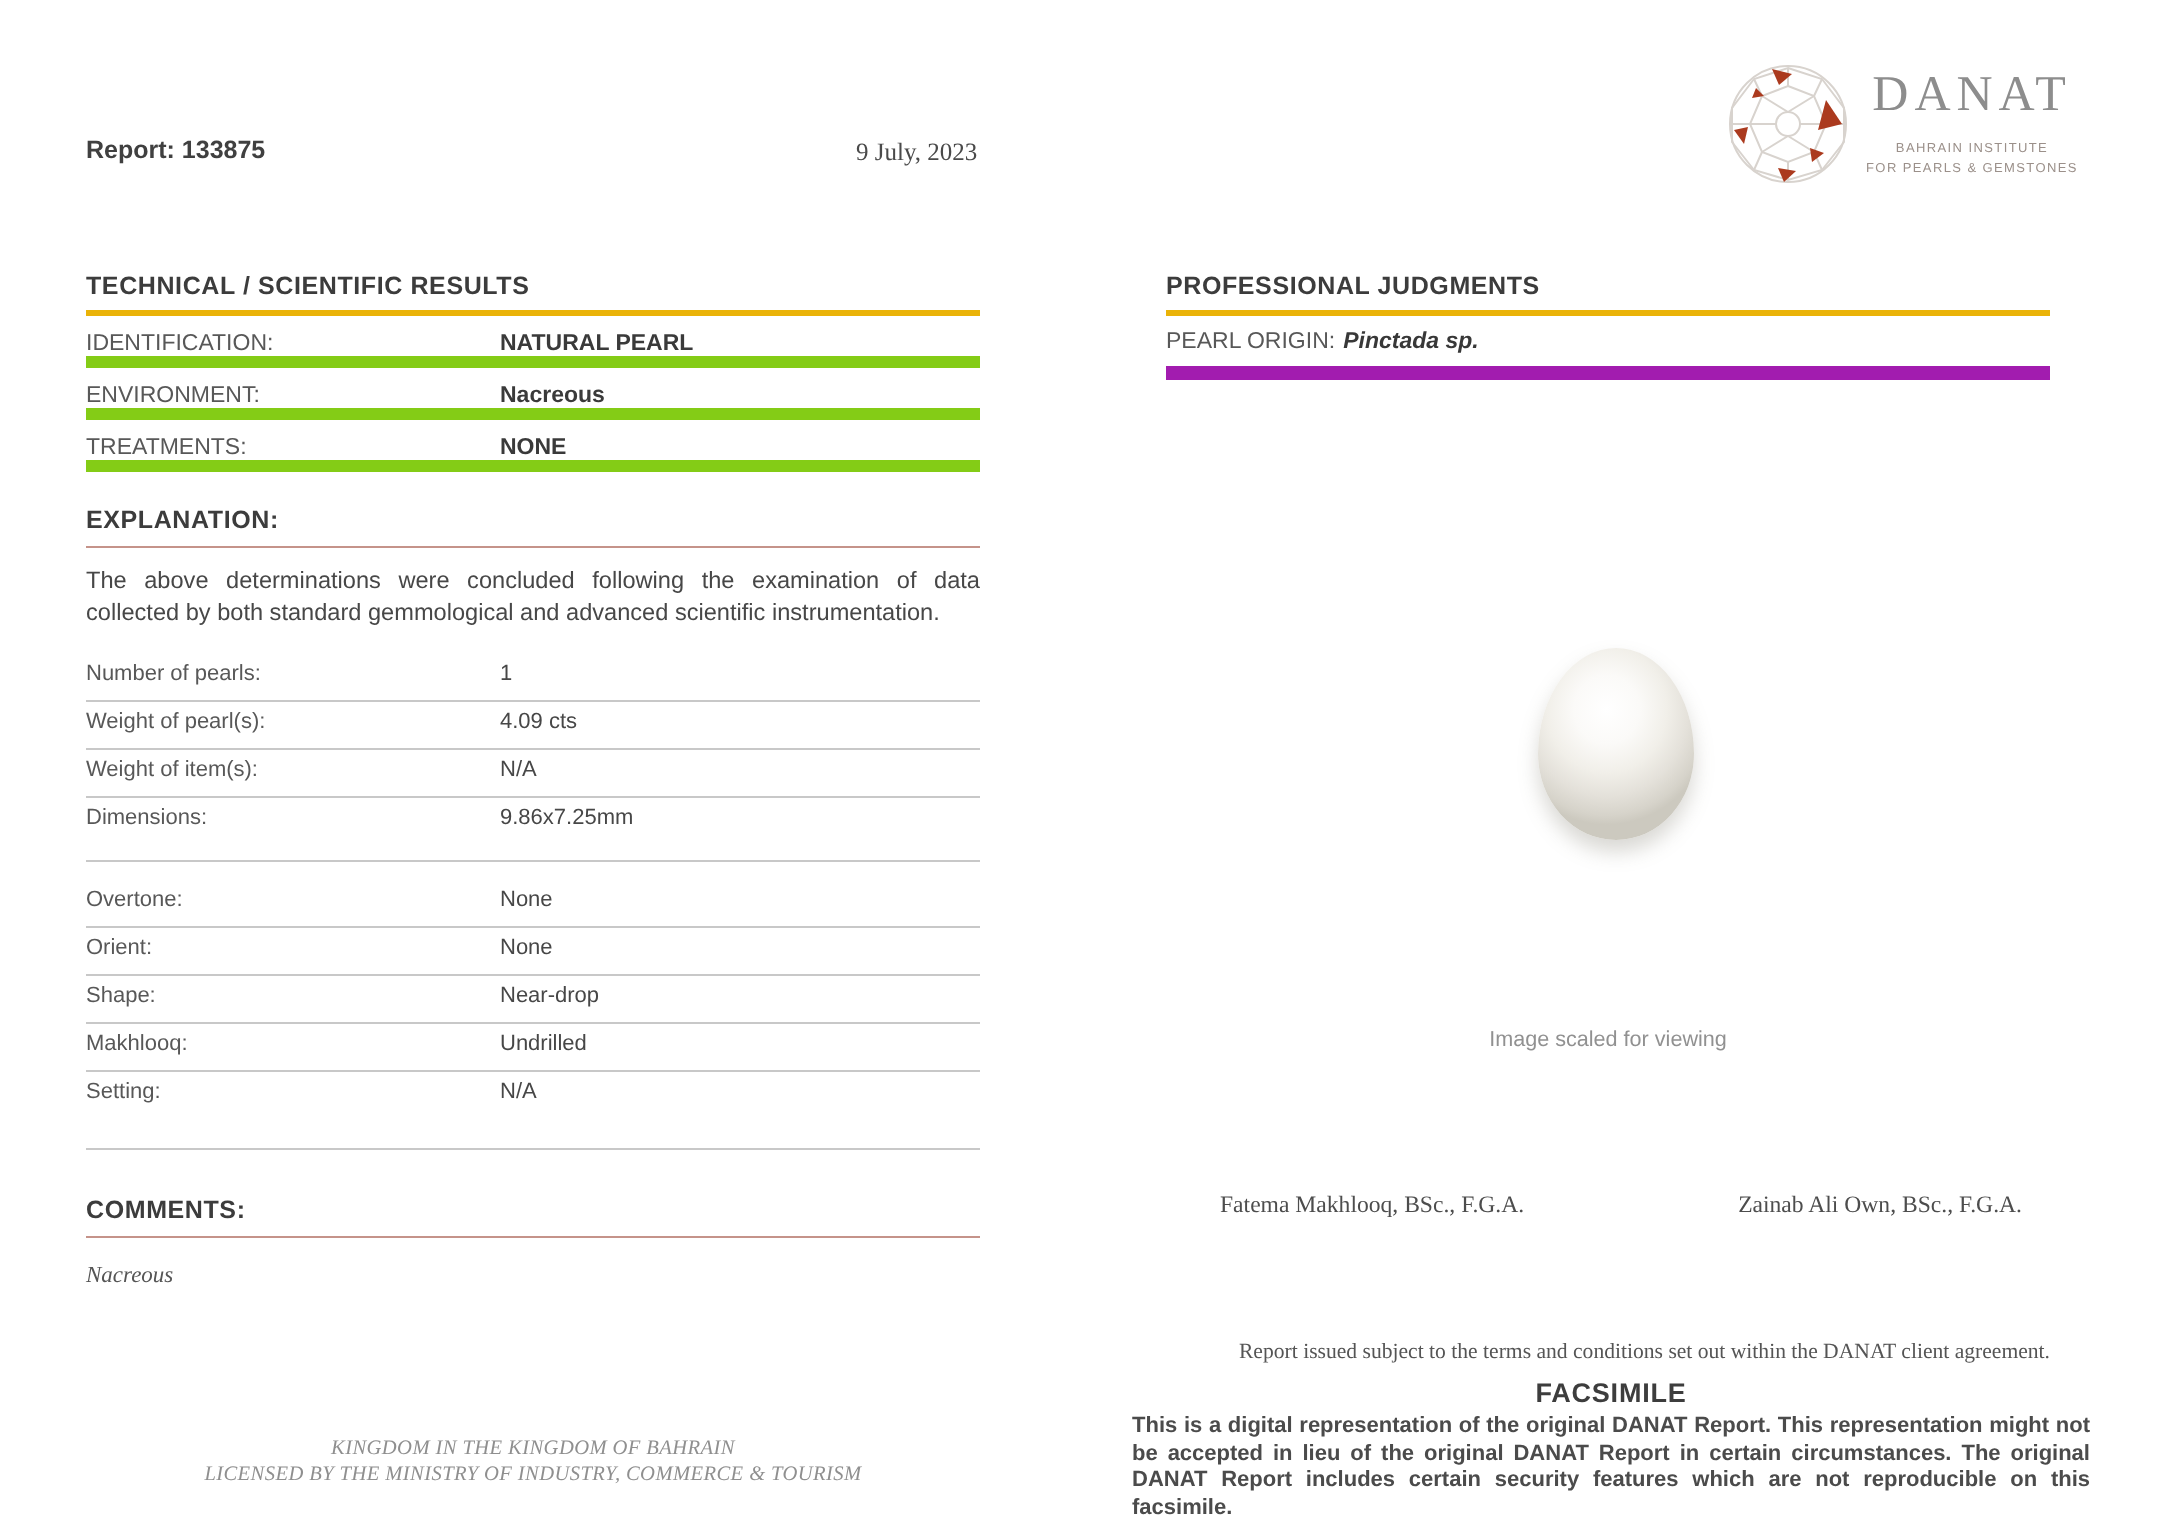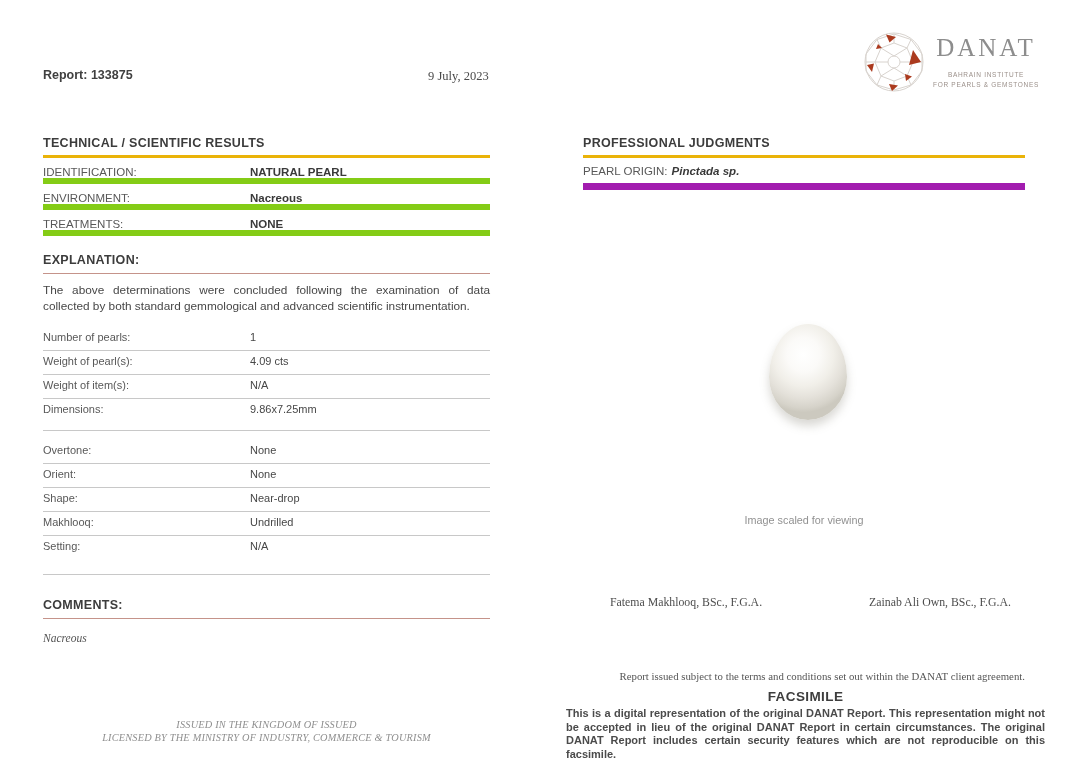--- a/index.html
+++ b/index.html
@@ -209,15 +209,15 @@
 </div>
 
 <div class="terms">Report issued subject to the terms and conditions set out within the DANAT client agreement.</div>
 
 <div class="facsimile">
   <div class="facsimile-title">FACSIMILE</div>
   <div class="facsimile-body">This is a digital representation of the original DANAT Report. This representation might not be accepted in lieu of the original DANAT Report in certain circumstances. The original DANAT Report includes certain security features which are not reproducible on this facsimile.</div>
 </div>
 
 <div class="page-footer">
-  <div>ISSUED IN THE KINGDOM OF ISSUED</div>
+  <div>KINGDOM IN THE KINGDOM OF BAHRAIN</div>
   <div>LICENSED BY THE MINISTRY OF INDUSTRY, COMMERCE &amp; TOURISM</div>
 </div>
 
 </body></html>

